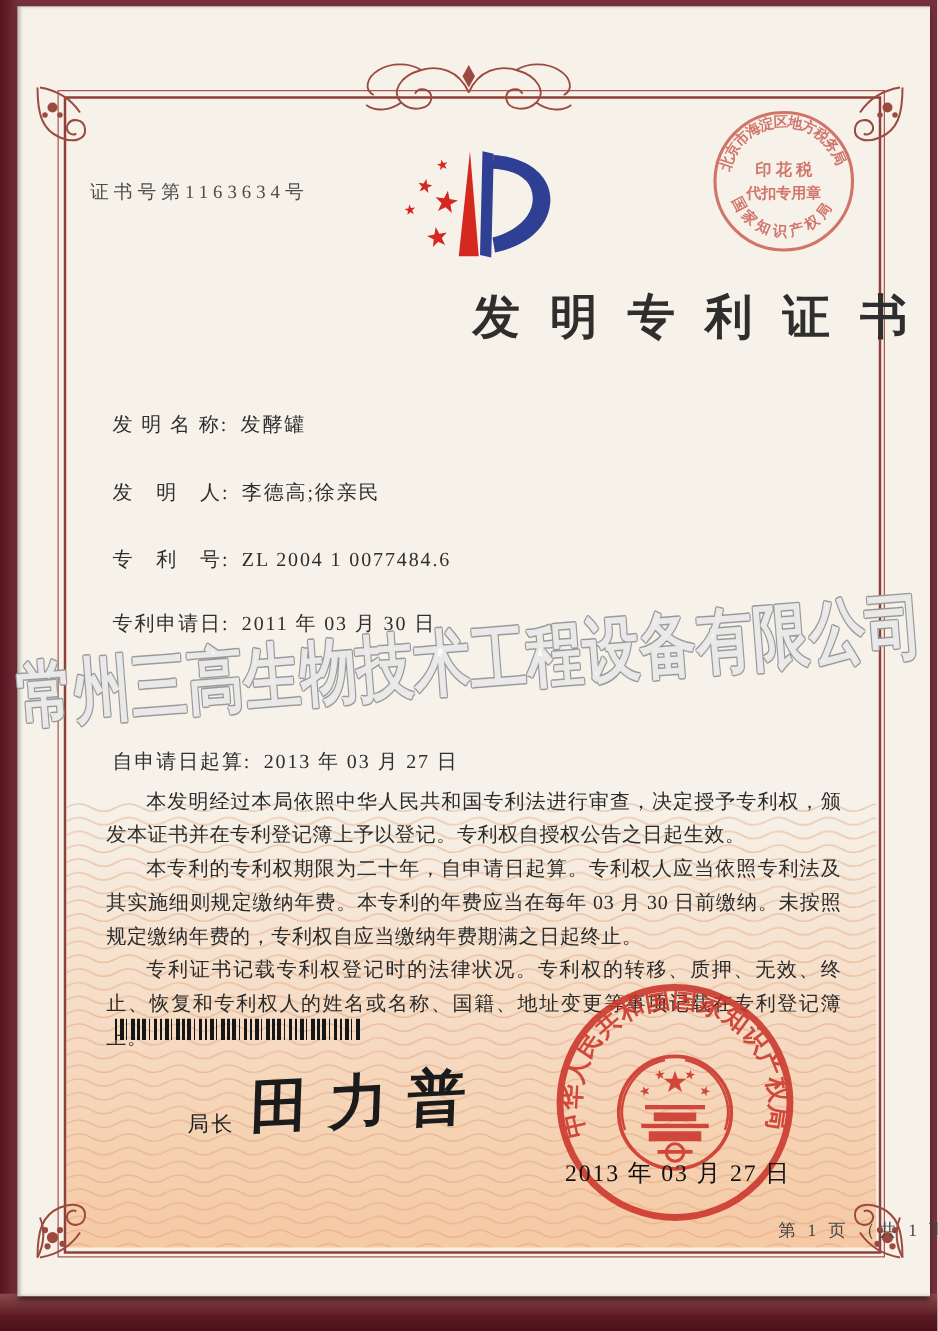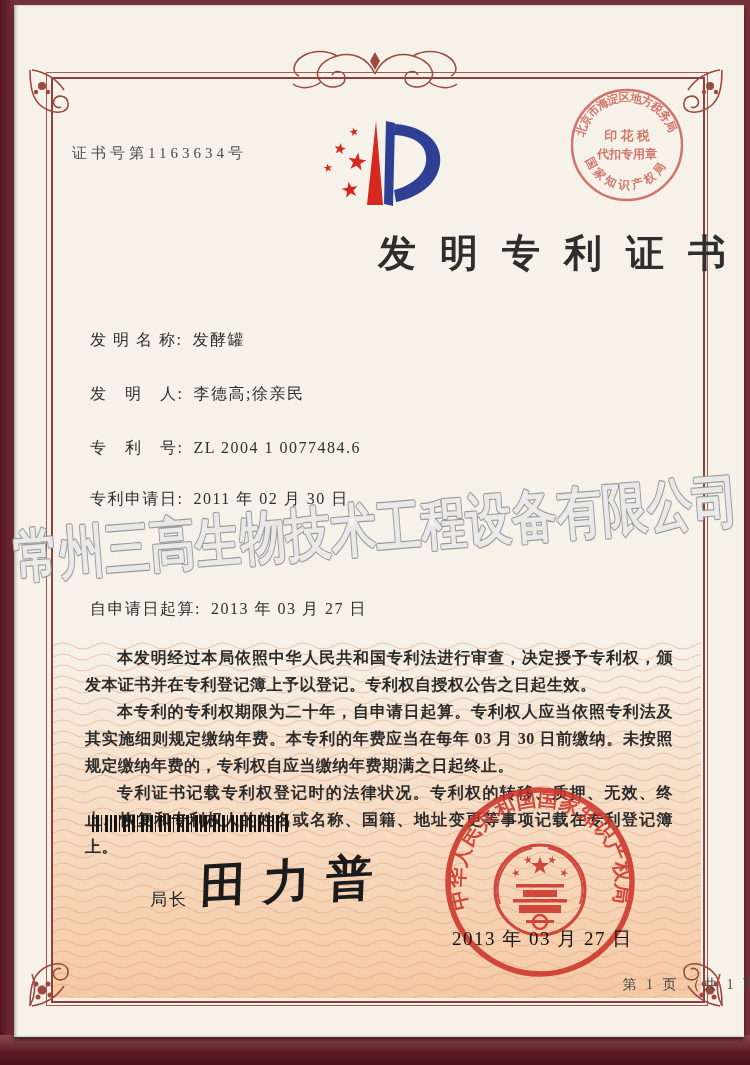--- a/index.html
+++ b/index.html
@@ -22,21 +22,21 @@
   .ornament{position:absolute;z-index:4;}
   .cert-no{position:absolute;left:72px;top:122px;font-size:15px;letter-spacing:4px;
         color:#4c4c4c;z-index:5;margin-top:22px;}
   .logo{position:absolute;left:298px;top:118px;z-index:5;}
   .title{position:absolute;left:0;top:228px;width:750px;text-align:right;
         font-size:38px;font-weight:600;letter-spacing:24px;padding-left:24px;
         box-sizing:border-box;color:#2e2e2e;z-index:5;}
   .field{position:absolute;left:90px;font-size:16px;color:#2f2f2f;letter-spacing:1.5px;
         z-index:5;white-space:nowrap;}
   .field .lbl{margin-right:10px;}
-  .paras{position:absolute;left:85px;top:644px;width:588px;z-index:5;color:#2b2b2b;font-weight:bold;}
+  .paras{position:absolute;left:85px;top:628px;width:588px;z-index:5;color:#2b2b2b;}
   .paras p{margin:0;font-size:16px;line-height:27px;text-indent:2em;
         text-align:justify;letter-spacing:.5px;}
   .barcode{position:absolute;left:92px;top:815px;width:196px;height:17px;z-index:5;
         background:repeating-linear-gradient(90deg,
           #161616 0 2px,transparent 2px 4px,#161616 4px 7px,transparent 7px 9px,
           #161616 9px 10px,transparent 10px 13px,#161616 13px 16px,transparent 16px 18px);}
   .sig-label{position:absolute;left:150px;top:888px;font-size:17px;letter-spacing:2px;
         color:#222;z-index:6;}
   .sig-name{position:absolute;left:200px;top:850px;font-size:47px;font-weight:600;
         letter-spacing:16px;color:#1b1b1b;transform:rotate(-3deg) skewX(-5deg);z-index:6;}
@@ -173,21 +173,21 @@
   <div class="field" style="top:330px">
     <span class="lbl">发 明 名 称:</span><span>发酵罐</span>
   </div>
   <div class="field" style="top:384px">
     <span class="lbl">发　明　人:</span><span>李德高;徐亲民</span>
   </div>
   <div class="field" style="top:438px">
     <span class="lbl">专　利　号:</span><span>ZL 2004 1 0077484.6</span>
   </div>
   <div class="field" style="top:489px">
-    <span class="lbl">专利申请日:</span><span>2011 年 02 月 30 日</span>
+    <span class="lbl">专利申请日:</span><span>2011 年 03 月 30 日</span>
   </div>
   <div class="field" style="top:599px">
     <span class="lbl">自申请日起算:</span><span>2013 年 03 月 27 日</span>
   </div>
 
   <div class="paras">
     <p>本发明经过本局依照中华人民共和国专利法进行审查，决定授予专利权，颁发本证书并在专利登记簿上予以登记。专利权自授权公告之日起生效。</p>
     <p>本专利的专利权期限为二十年，自申请日起算。专利权人应当依照专利法及其实施细则规定缴纳年费。本专利的年费应当在每年 03 月 30 日前缴纳。未按照规定缴纳年费的，专利权自应当缴纳年费期满之日起终止。</p>
     <p>专利证书记载专利权登记时的法律状况。专利权的转移、质押、无效、终止、恢复和专利权人的姓名或名称、国籍、地址变更等事项记载在专利登记簿上。</p>
   </div>

